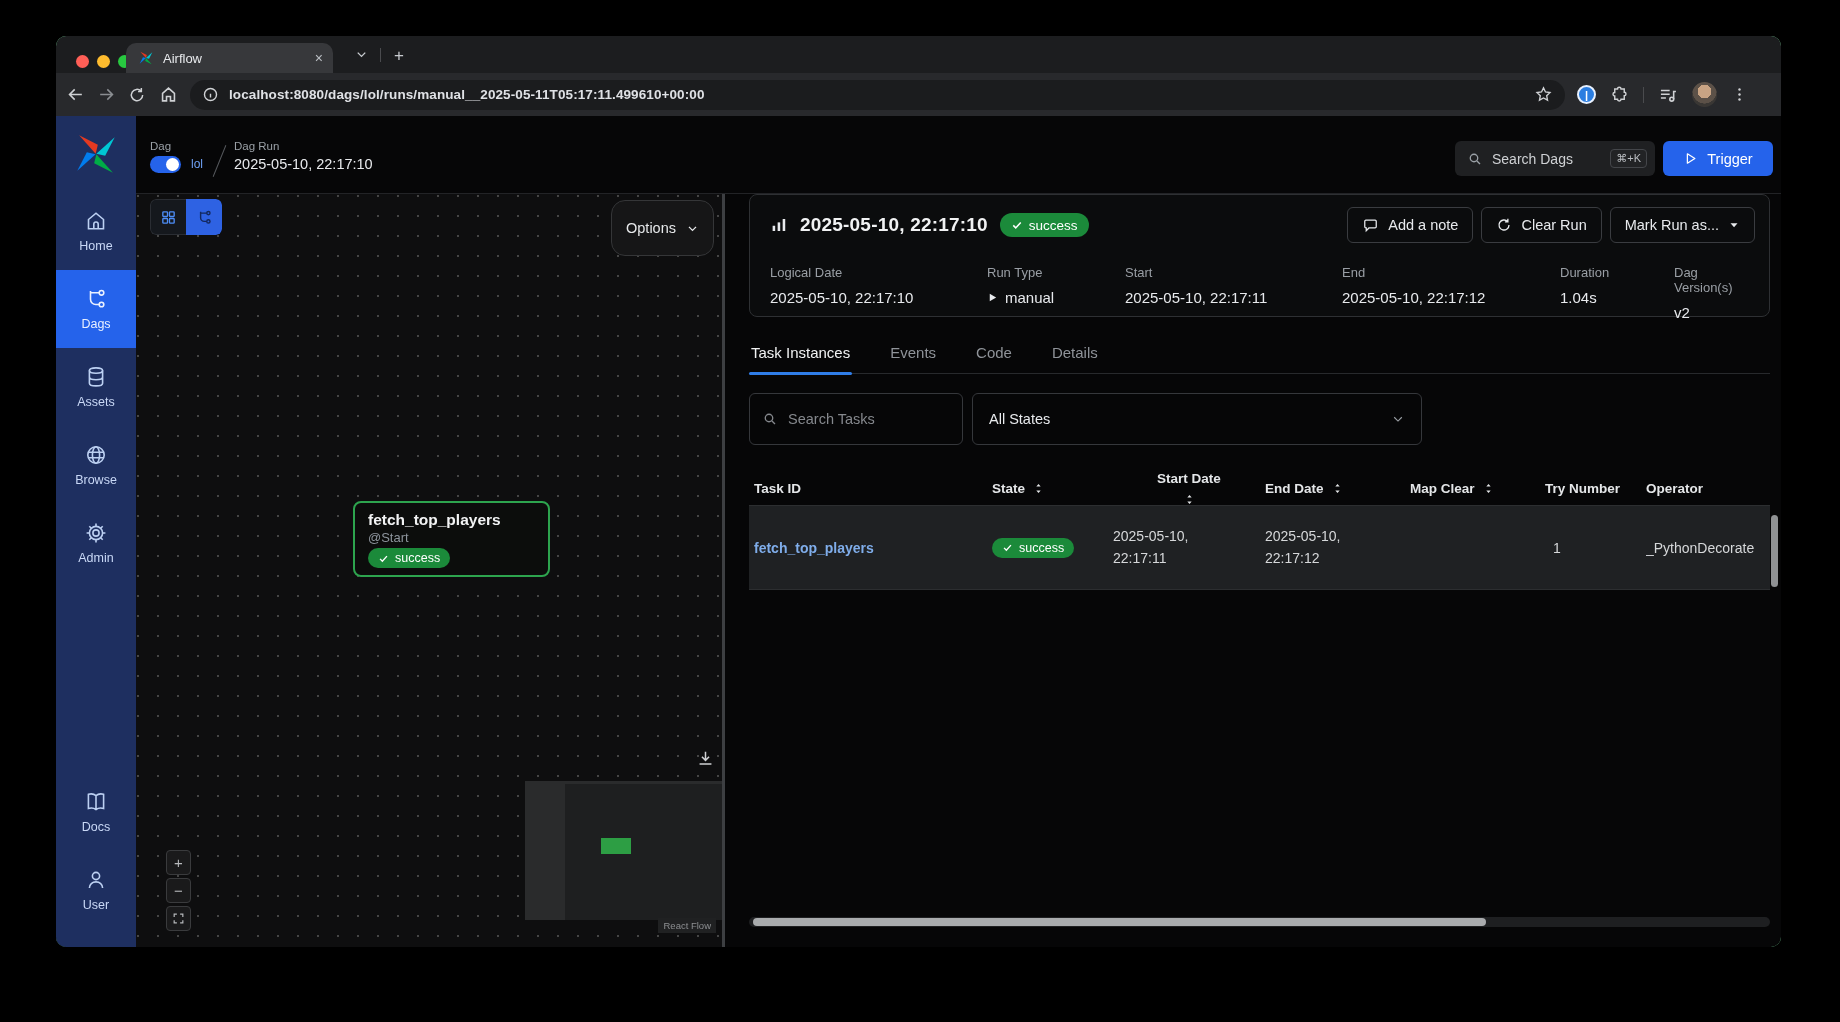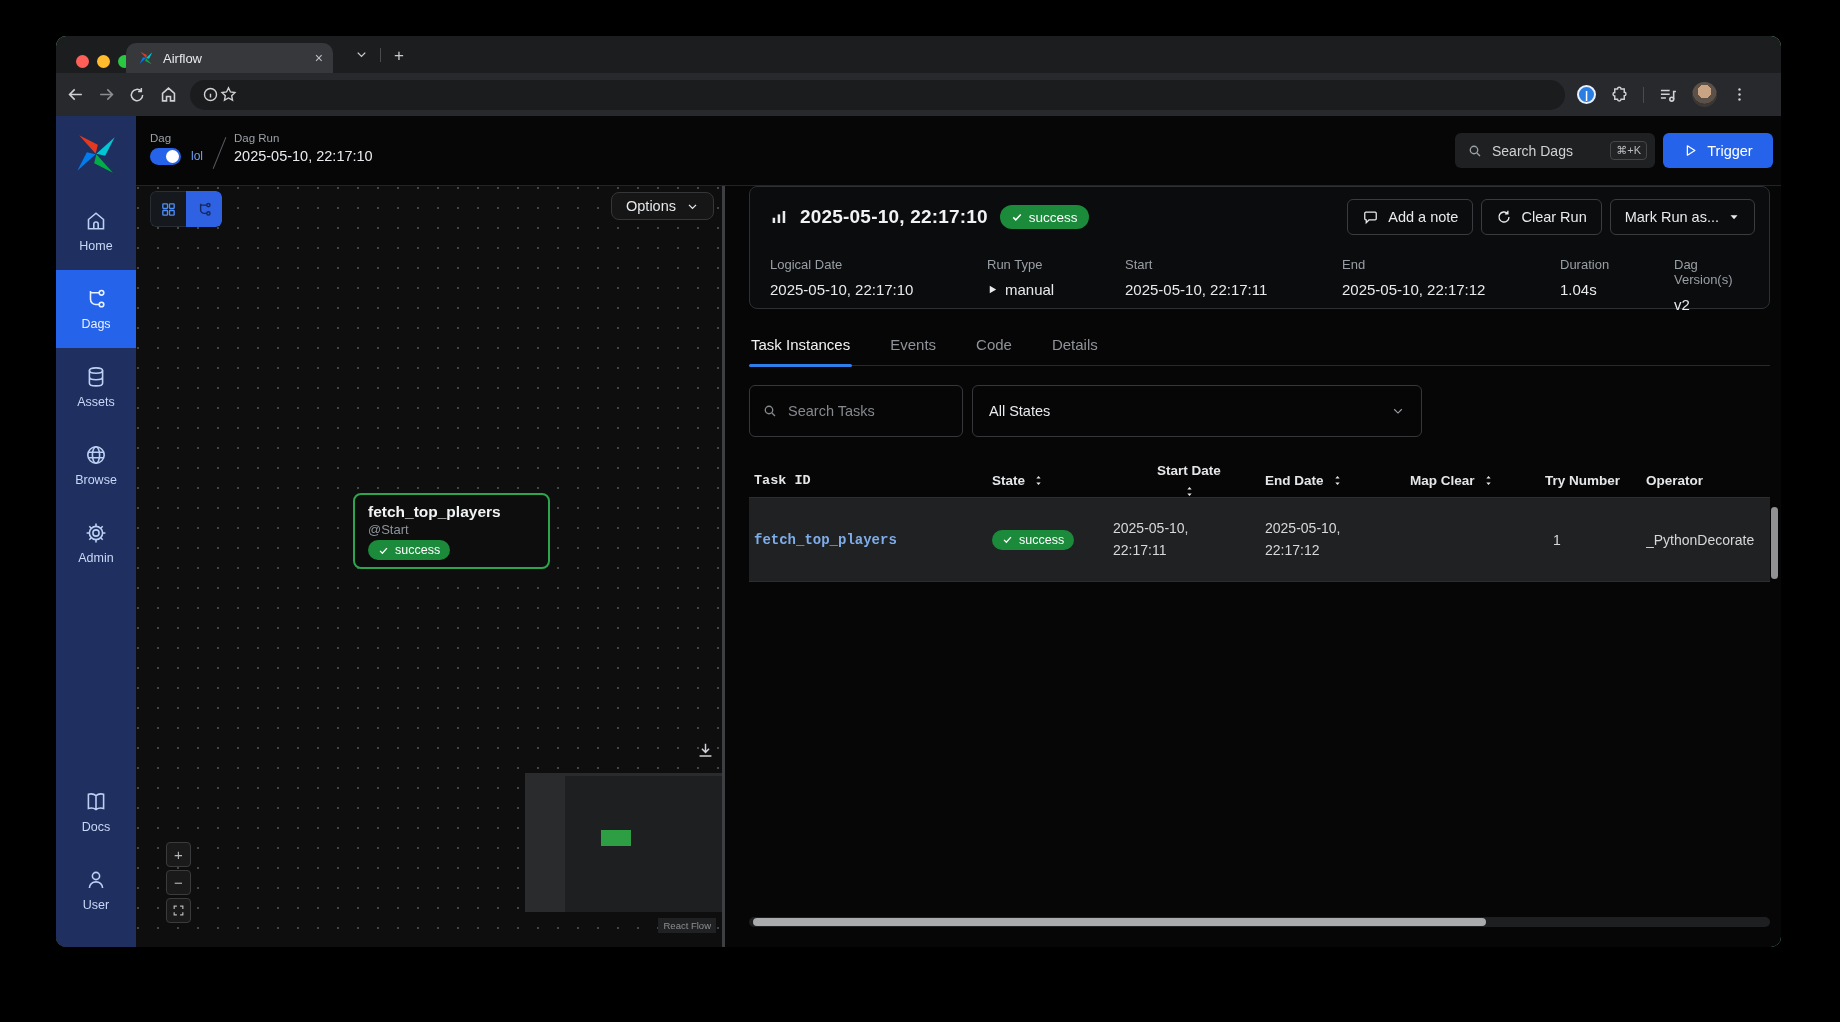--- a/index.html
+++ b/index.html
@@ -40,21 +40,21 @@
   .sidebar { width:80px; background:#1e2f60; display:flex; flex-direction:column; align-items:center; flex-shrink:0; }
   .logo-box { height:76px; display:flex; align-items:center; justify-content:center; }
   .nav-item { width:80px; height:78px; display:flex; flex-direction:column; align-items:center;
     justify-content:center; gap:6px; color:#bcd0f2; cursor:default; }
   .nav-item .lbl { font-size:12.5px; color:#c9d8f6; }
   .nav-item.active { background:#2563eb; color:#eaf1ff; }
   .nav-item.active .lbl { color:#e8f0ff; }
   .side-spacer { flex:1; }
   .side-foot { margin-bottom:18px; display:flex; flex-direction:column; }
 
-  .main { flex:1; display:flex; flex-direction:column; min-width:0; }
+  .main { flex:1; display:flex; flex-direction:column; min-width:0;margin-top:8px; }
   .appheader { height:69px; display:flex; align-items:center; padding:0 8px 0 14px; }
   .crumb { display:flex; align-items:flex-start; gap:0; }
   .crumb-col { display:flex; flex-direction:column; }
   .crumb-lab { font-size:11.5px; color:#9aa0a6; margin-bottom:4px; }
   .dagrow { display:flex; align-items:center; gap:10px; }
   .toggle { width:31px; height:17px; border-radius:9px; background:#2563eb; position:relative; }
   .toggle .knob { position:absolute; right:2px; top:2px; width:13px; height:13px; border-radius:50%; background:#fff; }
   .dag-link { color:#6ea0f5; font-size:12px; }
   .crumb-slash { width:1px; height:34px; background:#55585c; transform:rotate(22deg); margin:4px 14px 0 16px; }
   .runval { color:#e8eaed; font-size:14.5px; }
@@ -70,22 +70,22 @@
   .content { flex:1; display:flex; border-top:1px solid #222326; min-height:0; }
 
   
   .graph { position:relative; width:586px; flex-shrink:0; background:#0e0e0f;
     background-image:radial-gradient(circle 1.2px at 2px 2px, #454545 99%, transparent 100%);
     background-size:20px 20px; overflow:hidden; }
   .viewtoggle { position:absolute; left:14px; top:5px; display:flex; border-radius:6px; overflow:hidden; }
   .vt-btn { width:36px; height:36px; display:flex; align-items:center; justify-content:center; }
   .vt-btn.grid { background:#15181d; color:#4d8df7; border:1px solid #2a2d33; border-right:none; border-radius:6px 0 0 6px; }
   .vt-btn.dag { background:#2e62e3; color:#13285e; border-radius:0 6px 6px 0; }
-  .options { position:absolute; top:6px; right:8px; height:28px; padding:0 14px; background:#161617;
-    border:1px solid #353638; border-radius:8px; color:#e6e8ea; font-size:14.5px; display:flex;
+  .options { position:absolute; top:6px; right:8px; height:56px; padding:0 14px; background:#161617;
+    border:1px solid #353638; border-radius:14px; color:#e6e8ea; font-size:14.5px; display:flex;
     align-items:center; gap:10px; }
   .node { position:absolute; left:217px; top:307px; width:197px; height:76px; background:#0c0d0c;
     border:2px solid #2da44e; border-radius:8px; padding:8px 13px; }
   .node-title { color:#f2f3f4; font-size:15.5px; font-weight:bold; }
   .node-sub { color:#8d949c; font-size:13px; margin-top:1px; }
   .badge { display:inline-flex; align-items:center; gap:6px; background:#1b8a3a; color:#fff;
     border-radius:999px; padding:0 10px; height:20px; font-size:12.5px; margin-top:3px; }
   .dl-btn { position:absolute; left:560px; top:555px; color:#cfd1d4; }
   .minimap { position:absolute; left:389px; top:587px; width:202px; height:139px; background:#2a2b2c; }
   .mm-mask { position:absolute; left:40px; top:3px; right:0; bottom:0; background:#1e1f20; }
@@ -125,21 +125,21 @@
     display:flex; align-items:center; padding:0 12px; color:#85888d; }
   .tsearch input { background:transparent; border:none; outline:none; color:#d7d9db; font-size:14.5px;
     margin-left:10px; width:150px; font-family:inherit; }
   .tsearch input::placeholder { color:#85888d; }
   .stateselect { width:450px; height:52px; border:1px solid #35373b; border-radius:6px; display:flex;
     align-items:center; padding:0 16px; color:#e8eaed; font-size:14.5px; }
   .stateselect .cv { flex:1; }
 
   .thead { display:flex; margin-top:26px; height:34px; align-items:center; }
   .th { font-size:13.5px; font-weight:bold; color:#e4e6e8; display:flex; align-items:center; gap:7px; }
-  .col1{width:243px; padding-left:5px;font-family:Liberation Mono, monospace;} .col2{width:121px;} .col3{width:152px;flex-direction:column;} .col4{width:145px;}
+  .col1{width:243px; padding-left:5px;} .col2{width:121px;} .col3{width:152px;flex-direction:column;} .col4{width:145px;}
   .col5{width:135px;} .col6{width:101px;} .col7{flex:1; min-width:0;}
   .trow { display:flex; align-items:center; height:85px; background:#1f2123;
     border-top:1px solid #2c2e30; border-bottom:1px solid #2c2e30; }
   .td { font-size:14px; color:#d6d8da; }
   .task-link { color:#7fadea; font-weight:bold; font-size:14px; }
   .datecell { max-width:96px; line-height:1.55; }
   .op-cell { white-space:nowrap; overflow:hidden; }
 
   .vscroll { position:absolute; right:3px; top:321px; width:7px; height:72px; background:#8f9193; border-radius:4px; }
   .hscroll-track { position:absolute; left:24px; right:11px; bottom:20px; height:10px; background:#1e1f21; border-radius:5px; }
@@ -200,20 +200,21 @@
           <path d="M4.5 10.5 L12 4 L19.5 10.5 V20 H14.5 v-5.5 h-5 V20 H4.5 Z"></path>
         </svg>
     </span>
     <div class="urlbar">
       <span>
         <svg width="17" height="17" viewBox="0 0 24 24" fill="none" stroke="#cfd1d4" stroke-width="2">
             <circle cx="12" cy="12" r="8.5"></circle>
             <path d="M12 7.6 v.3 M12 11 v5.4"></path>
           </svg>
       </span>
+      <span class="url-text">localhost:8080/dags/lol/runs/manual__2025-05-11T05:17:11.499610+00:00</span>
       <span>
         <svg width="19" height="19" viewBox="0 0 24 24" fill="none" stroke="#cfd1d4" stroke-width="1.7">
             <path d="M12 3.6 l2.5 5.2 5.7.7-4.2 4 1.1 5.7-5.1-2.8-5.1 2.8 1.1-5.7-4.2-4 5.7-.7 Z"></path>
           </svg>
       </span>
     </div>
     <div class="tb-right">
       <span class="op-badge">|</span>
       <span>
         <svg width="19" height="19" viewBox="0 0 24 24" fill="none" stroke="currentColor" stroke-width="1.8">

